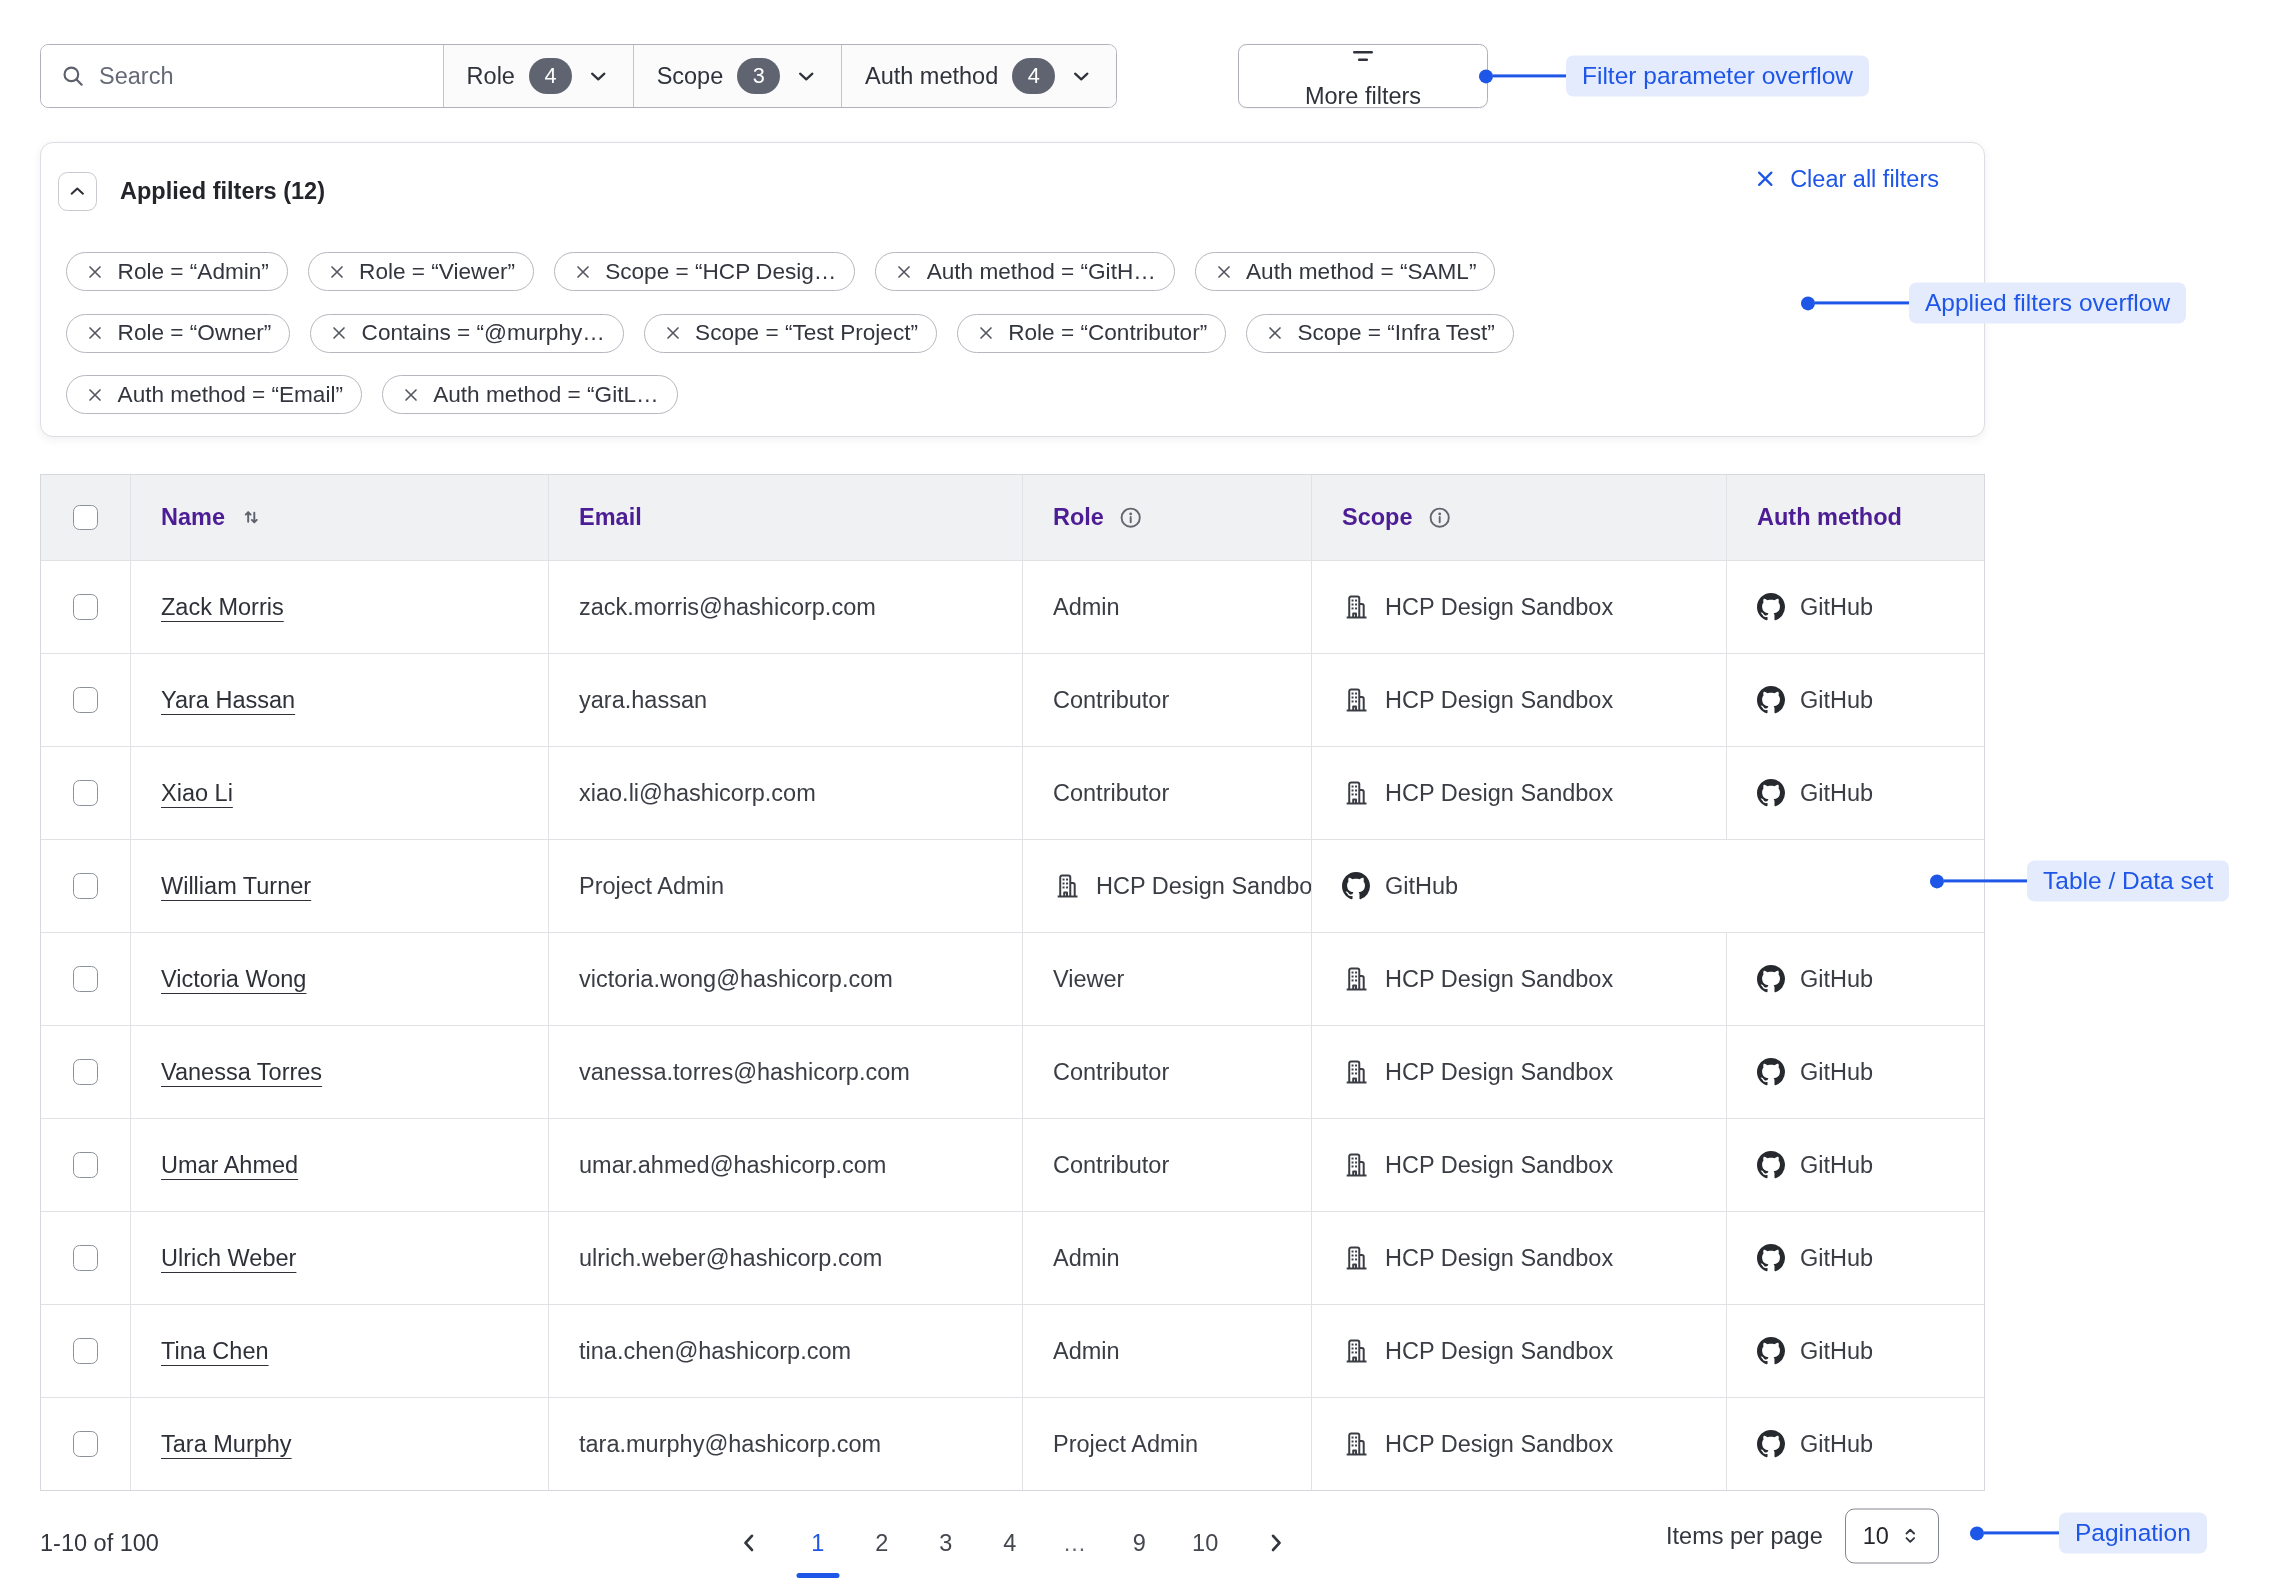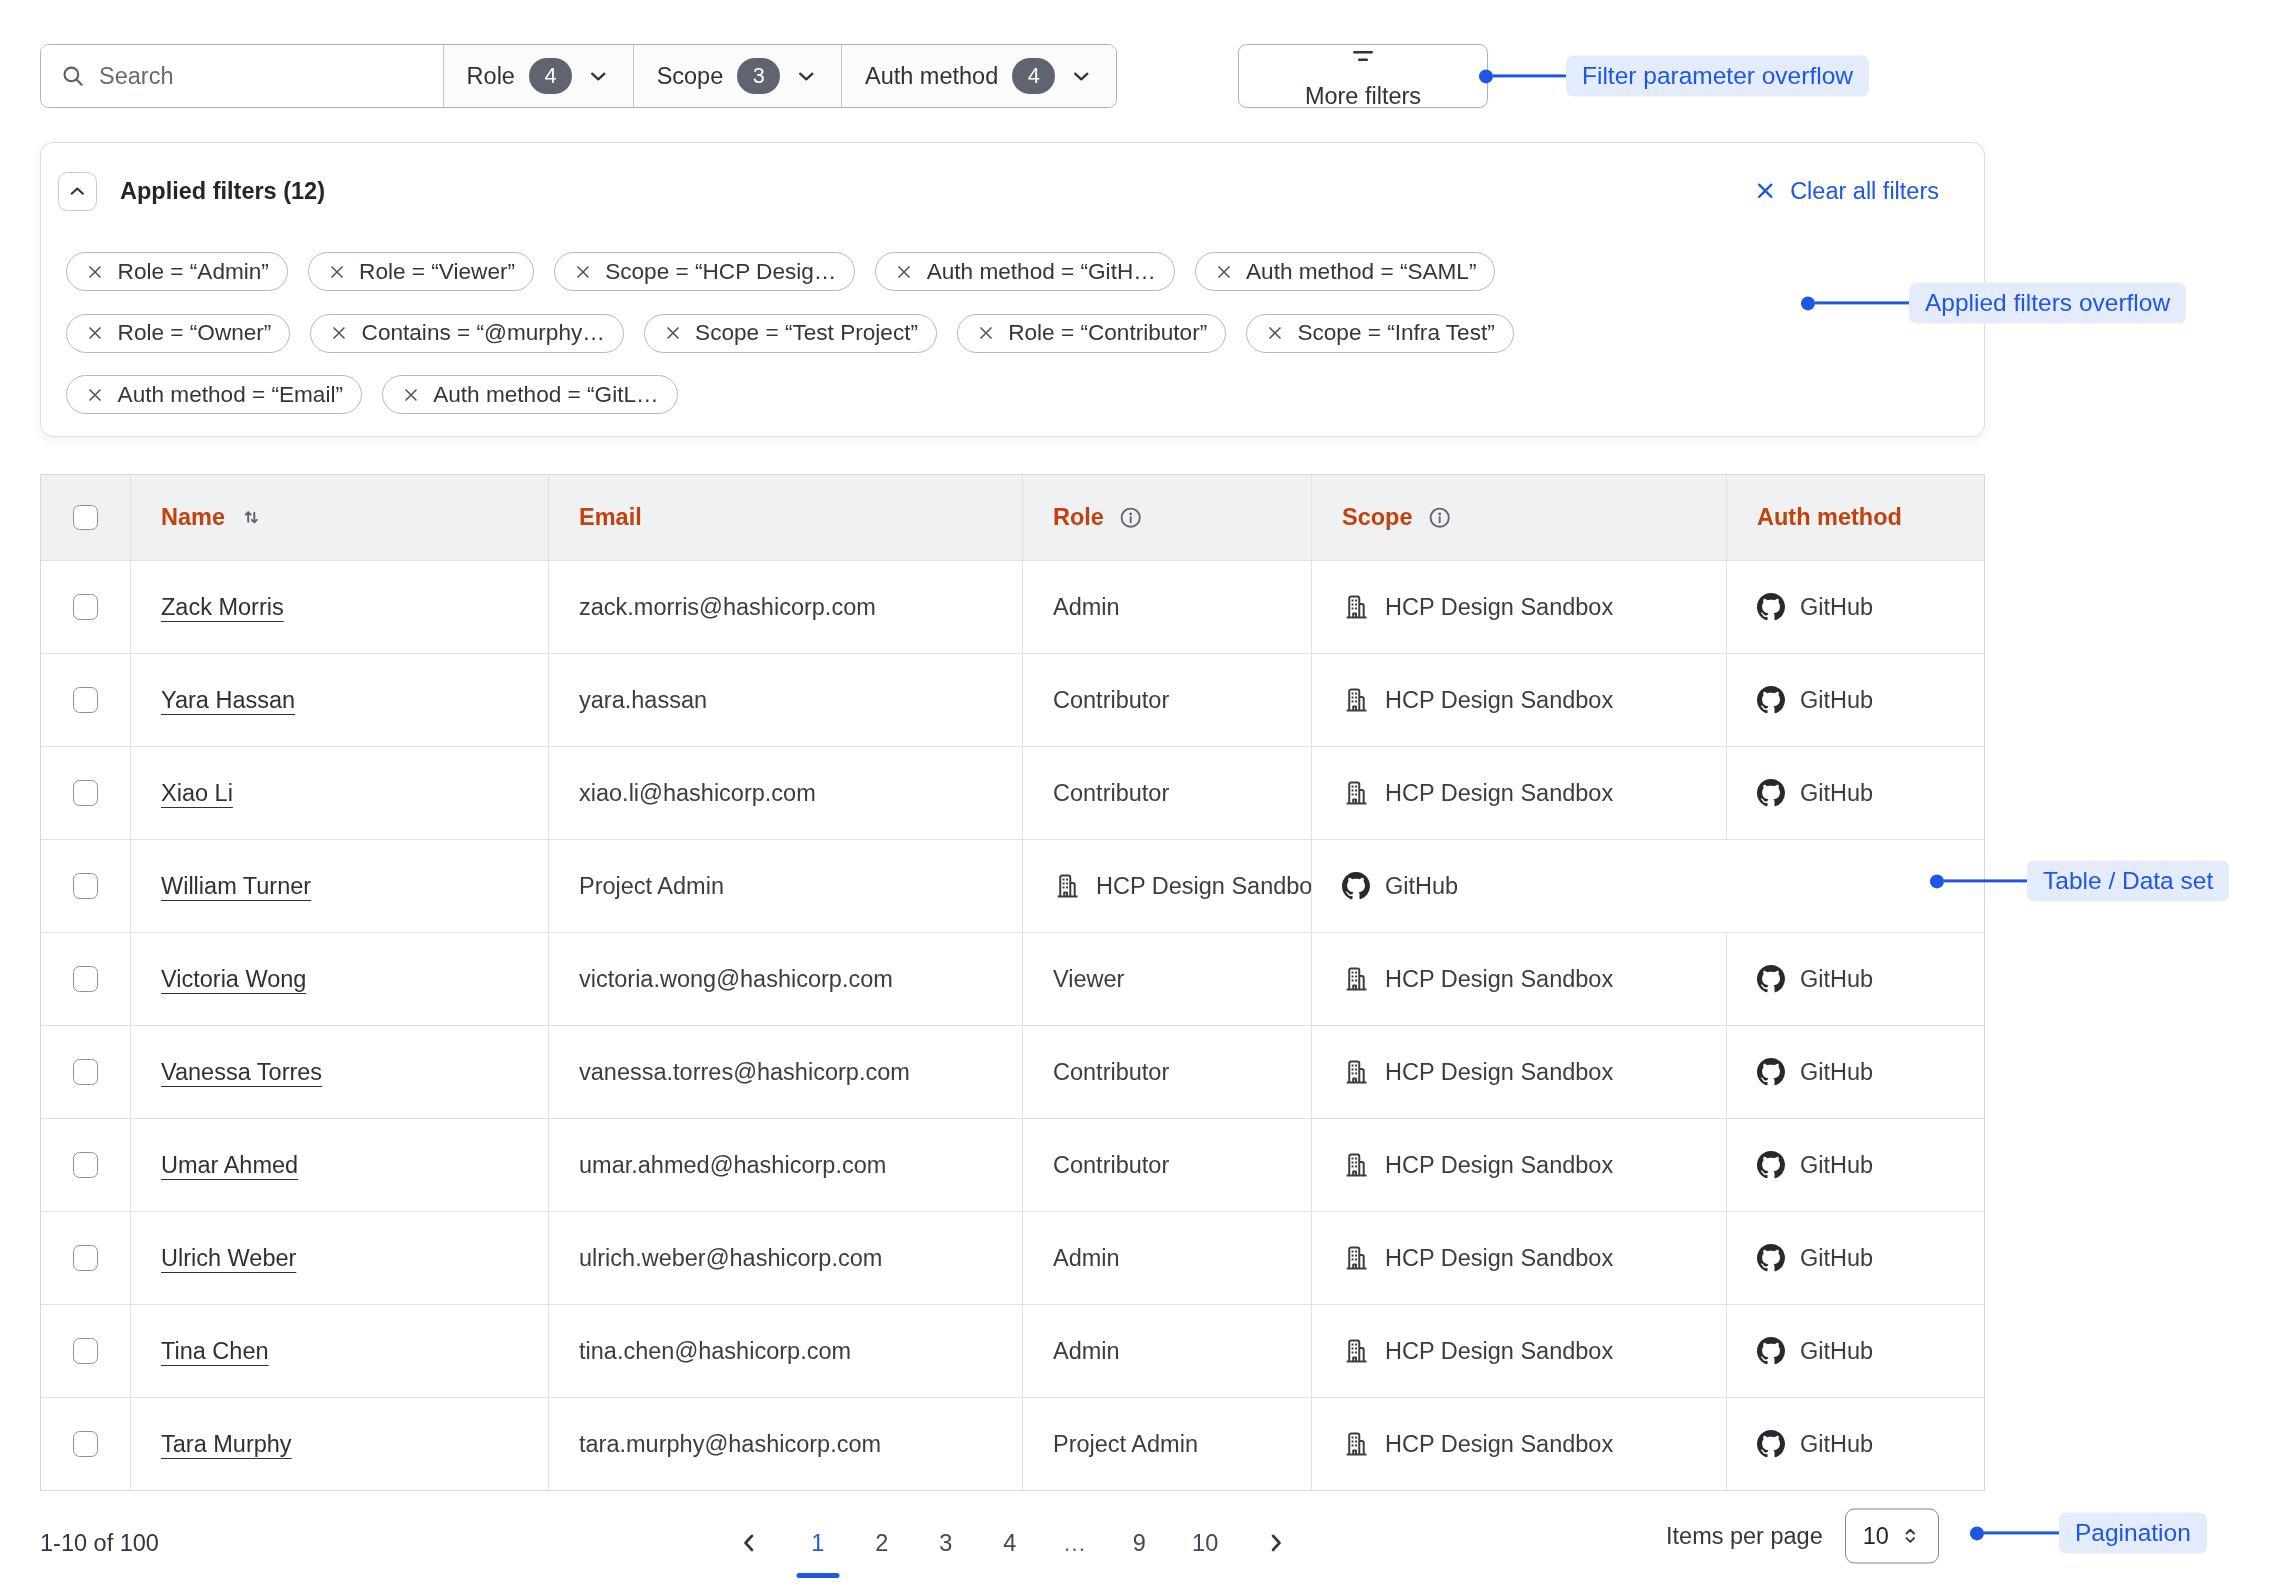--- a/index.html
+++ b/index.html
@@ -69,39 +69,39 @@
   .collapse-btn {
     position: absolute; left: 17px; top: 29px; width: 39px; height: 39px;
     border: 1.4px solid #c8cad0; border-radius: 9.4px; background: #ffffff;
     display: flex; align-items: center; justify-content: center; cursor: pointer;
   }
   .filters-title {
     position: absolute; left: 79px; top: 48px; transform: translateY(-50%);
     font-weight: 700; color: #23252b;
   }
   .clear-filters {
-    position: absolute; right: 45px; top: 48px; transform: translateY(-50%);
+    position: absolute; right: 45px; top: 36px; transform: translateY(-50%);
     display: flex; align-items: center; gap: 12.2px; color: #1e56e8; cursor: pointer;
   }
   .chips-area { position: absolute; left: 25.4px; top: 109px; width: 1789px; }
   .chip-row { display: flex; gap: 20px; margin-bottom: 22.6px; }
   .chip {
     height: 39px; display: inline-flex; align-items: center; gap: 12.2px;
     border: 1.4px solid #b5b8bf; border-radius: 20px; padding: 12px 18px;
     font-size: 22.6px; color: #33363e; background: #ffffff; cursor: pointer; white-space: nowrap;
   }
 
   
   .data-table {
     position: absolute; left: 40px; top: 474px; width: 1945px;
     border: 1.4px solid #d6d8dd; background: #ffffff;
   }
   .t-row { display: grid; grid-template-columns: 90px 418px 474px 289px 415px 259px; }
   .t-head { background: #f0f1f3; }
-  .t-head .t-cell { height: 85px; font-weight: 700; color: #c2410c; }
+  .t-head .t-cell { height: 85px; font-weight: 700; color: #4c1d95; }
   .t-body .t-row { border-top: 1.4px solid #e0e2e6; }
   .t-body .t-cell { height: 92px; }
   .t-cell {
     display: flex; align-items: center; padding: 0 30px; gap: 14px;
     border-right: 1.4px solid #e0e2e6; overflow: hidden; white-space: nowrap;
   }
   .t-cell:last-child { border-right: none; }
   .cell-check { justify-content: center; padding: 0; }
   .checkbox {
     width: 25.4px; height: 25.4px; border: 1.9px solid #8d919c; border-radius: 6.6px;

